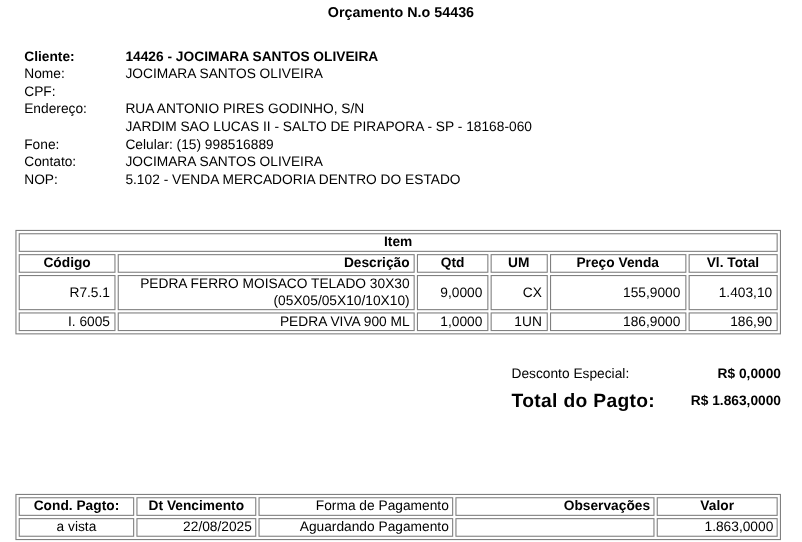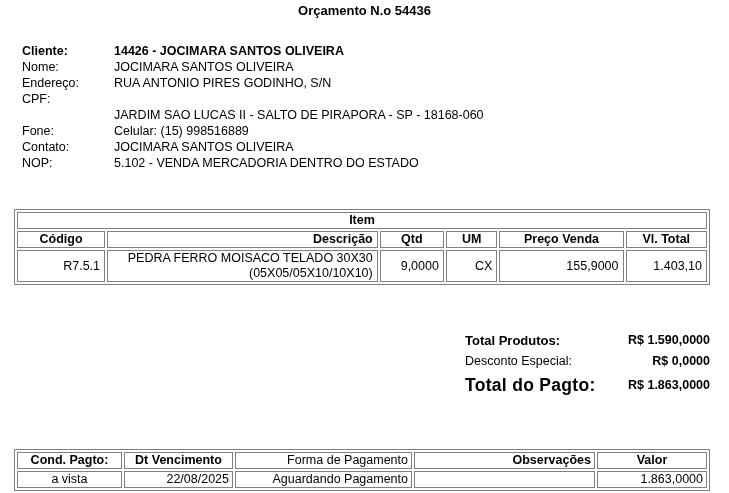--- a/index.html
+++ b/index.html
@@ -48,24 +48,24 @@
 <div class="title">Orçamento N.o 54436</div>
 
 <div class="info">
   <div class="info-row bold">
     <span class="lbl">Cliente:</span><span class="val">14426 - JOCIMARA SANTOS OLIVEIRA</span>
   </div>
   <div class="info-row">
     <span class="lbl">Nome:</span><span class="val">JOCIMARA SANTOS OLIVEIRA</span>
   </div>
   <div class="info-row">
-    <span class="lbl">Endereço:</span><span class="val">RUA ANTONIO PIRES GODINHO, S/N</span>
+    <span class="lbl">CPF:</span><span class="val"></span>
   </div>
   <div class="info-row">
-    <span class="lbl">CPF:</span><span class="val"></span>
+    <span class="lbl">Endereço:</span><span class="val">RUA ANTONIO PIRES GODINHO, S/N</span>
   </div>
   <div class="info-row">
     <span class="lbl"></span><span class="val">JARDIM SAO LUCAS II - SALTO DE PIRAPORA - SP - 18168-060</span>
   </div>
   <div class="info-row">
     <span class="lbl">Fone:</span><span class="val">Celular: (15) 998516889</span>
   </div>
   <div class="info-row">
     <span class="lbl">Contato:</span><span class="val">JOCIMARA SANTOS OLIVEIRA</span>
   </div>
@@ -91,28 +91,32 @@
     <td class="l">R7.5.1</td>
     <td class="l">
       <div>PEDRA FERRO MOISACO TELADO 30X30</div>
       <div>(05X05/05X10/10X10)</div>
     </td>
     <td class="r">9,0000</td>
     <td class="l">CX</td>
     <td class="r">155,9000</td>
     <td class="r">1.403,10</td>
   </tr>
+  <tr>
+    <td class="l">I. 6005</td>
+    <td class="l">PEDRA VIVA 900 ML</td>
+    <td class="r">1,0000</td>
+    <td class="l">1UN</td>
+    <td class="r">186,9000</td>
+    <td class="r">186,90</td>
+  </tr>
 </tbody>
   </table>
 
 <div class="totals">
-  <div class="trow">
-    <span class="tl heavy">Total Produtos:</span>
-    <span class="tv">R$ 1.590,0000</span>
-  </div>
   <div class="trow">
     <span class="tl">Desconto Especial:</span>
     <span class="tv">R$ 0,0000</span>
   </div>
   <div class="trow big">
     <span class="tl huge">Total do Pagto:</span>
     <span class="tv">R$ 1.863,0000</span>
   </div>
 </div>
 

